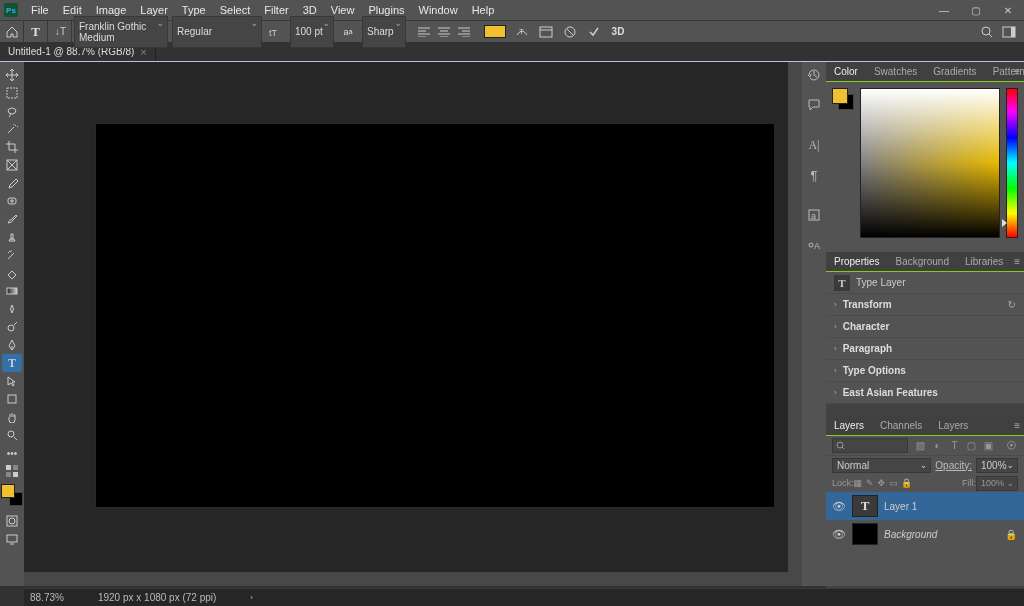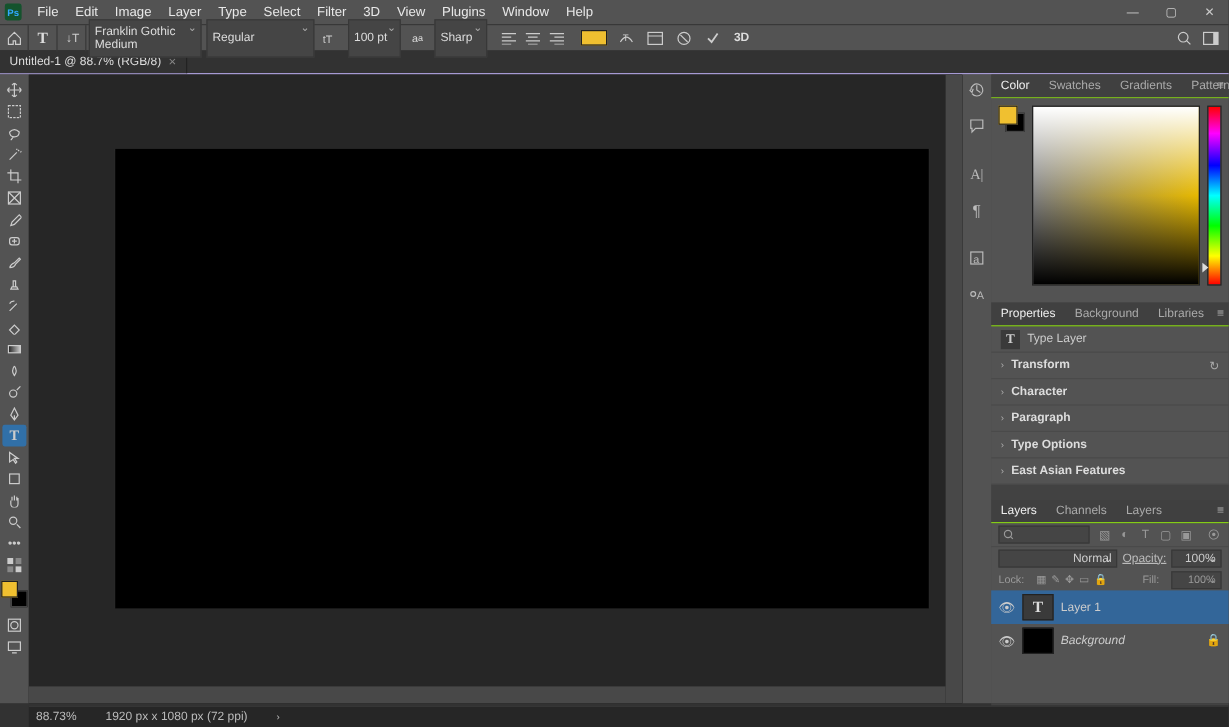--- a/index.html
+++ b/index.html
@@ -66,35 +66,35 @@
 .prop-row.section { cursor:default; color:#ddd; }
 .chev { color:#aaa; font-size:8px; }
 .type-t { width:16px; height:16px; background:#3a3a3a; display:flex; align-items:center; justify-content:center; font-family:Georgia,serif; font-size:11px; font-weight:bold; }
 
 .layers-panel { flex:1; background:#535353; display:flex; flex-direction:column; }
 .layers-ctrl { height:20px; display:flex; align-items:center; padding:0 6px; font-size:10px; gap:6px; border-bottom:1px solid #4a4a4a; }
 .kind-search { flex:1; display:flex; align-items:center; gap:3px; background:#454545; height:15px; padding:0 3px; border:1px solid #383838; }
 .filter-icons { display:flex; gap:4px; }
 .fi { width:13px; height:13px; display:flex; align-items:center; justify-content:center; color:#999; }
 .layers-opts { height:18px; display:flex; align-items:center; padding:0 6px; font-size:10px; gap:4px; }
-.opt-dd { flex:1; background:#454545; border:1px solid #383838; height:15px; padding:0 4px; display:flex; align-items:center; position:relative;justify-content:flex-end; }
+.opt-dd { flex:1; background:#454545; border:1px solid #383838; height:15px; padding:0 4px; display:flex; align-items:center; position:relative; }
 .opt-dd::after { content:"⌄"; position:absolute; right:3px; font-size:9px; }
-.lock-row { height:18px; display:flex; align-items:center; padding:0 6px; font-size:9px; color:#999; gap:10px; }
+.lock-row { height:18px; display:flex; align-items:center; padding:0 6px; font-size:9px; color:#999; gap:0; }
 .lock-icons { display:flex; gap:4px; }
 .layer-row { height:28px; display:flex; align-items:center; padding:0 6px; font-size:10px; gap:6px; }
 .layer-row.sel { background:#336699; }
 .eye { width:14px; color:#ccc; font-size:11px; }
 .layer-thumb { width:26px; height:22px; border:1px solid #222; display:flex; align-items:center; justify-content:center; }
 .layer-thumb.t { background:#3a3a3a; font-family:Georgia,serif; font-weight:bold; font-size:13px; color:#ddd; }
 .layer-thumb.bg { background:#000; }
 .layer-name { flex:1; }
 .lock-ic { color:#bbb; font-size:10px; }
 
 
-.statusbar { position:absolute; left:24px; right:0; bottom:0; height:18px; background:#262626; display:flex; align-items:center; font-size:10px; color:#bbb; padding-left:6px; gap:24px; border-top:1px solid #3a3a3a; }
+.statusbar { position:absolute; left:24px; right:0; bottom:0; height:18px; background:#262626; display:flex; align-items:center; font-size:10px; color:#bbb; padding-left:6px; gap:34px; border-top:1px solid #3a3a3a; }
 
 
 .layers-bottom { position:absolute; bottom:0; right:0; width:198px; height:20px; background:#424242; display:flex; align-items:center; justify-content:flex-end; gap:8px; padding:0 8px; font-size:10px; color:#999; }
 </style>
 </head>
 <body>
 
 <div class="menubar">
   <div class="ps-logo">Ps</div>
   <div class="menu-item">File</div>

